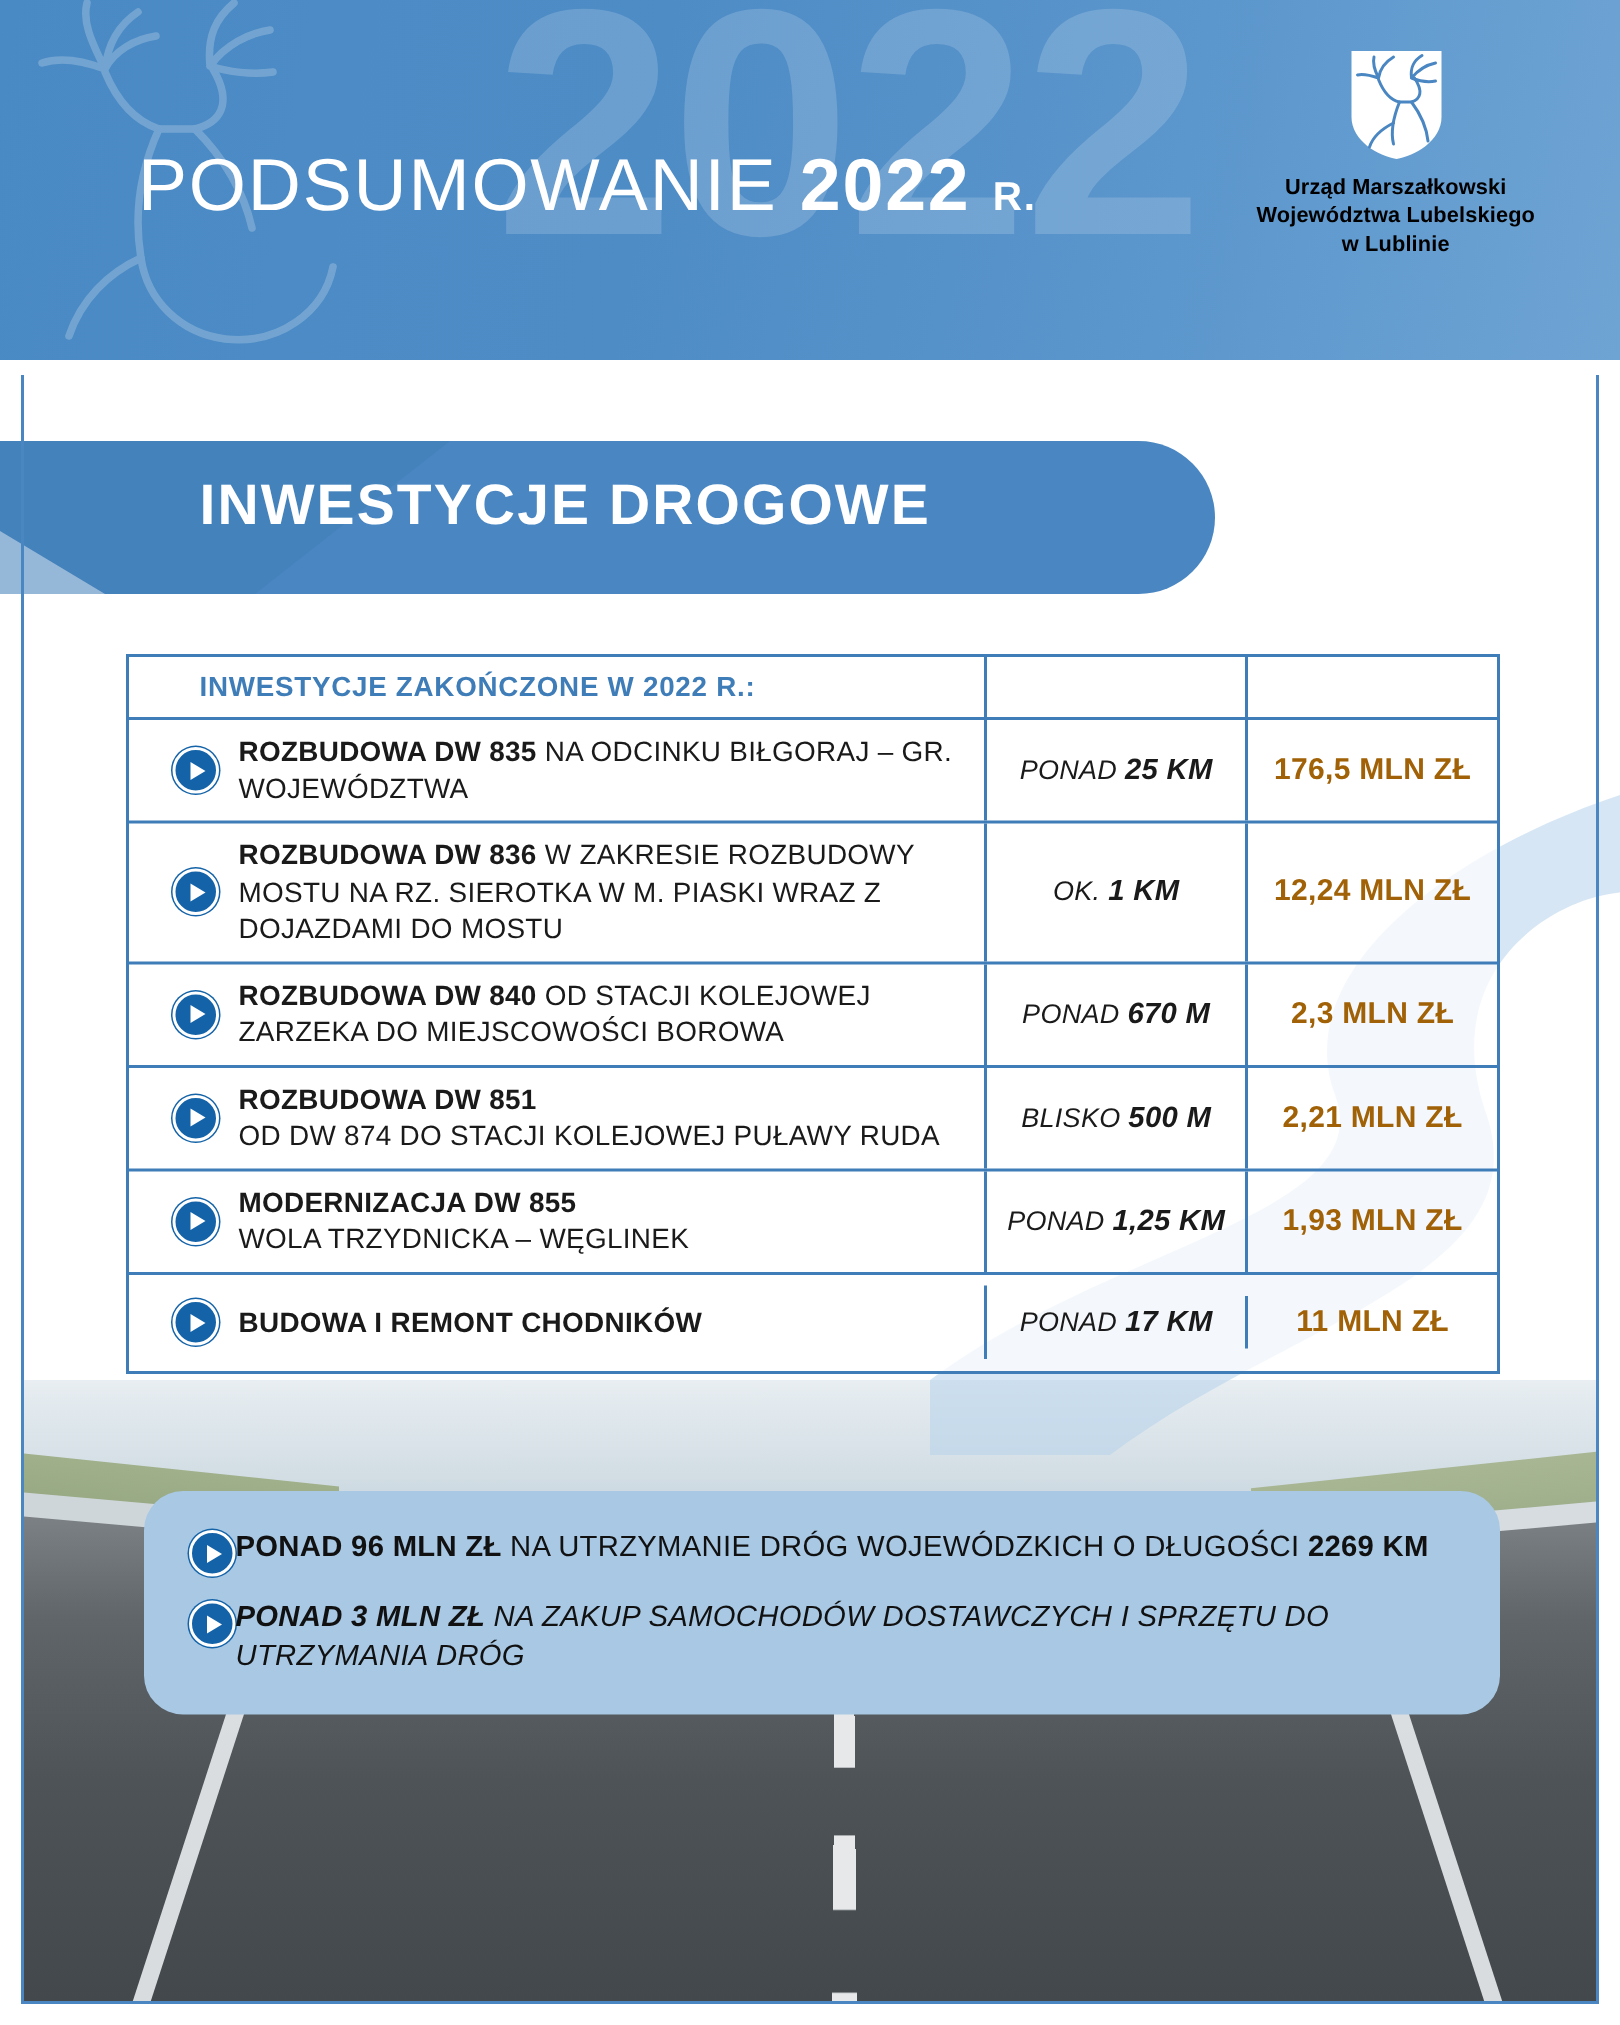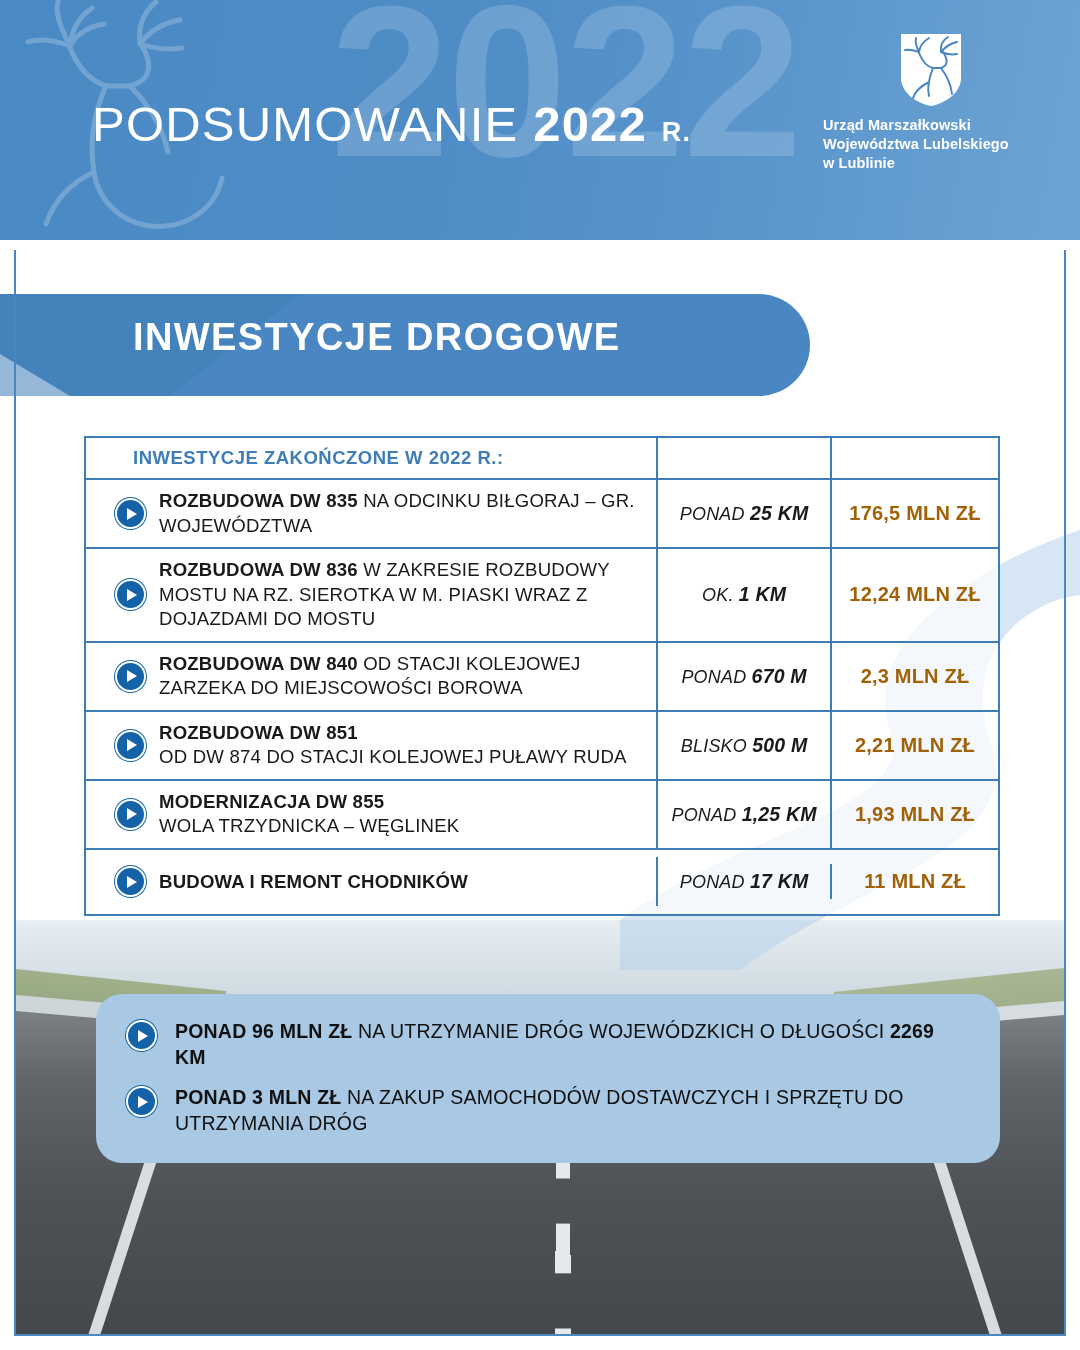--- a/index.html
+++ b/index.html
@@ -53,21 +53,22 @@
     white-space: nowrap;
   }
   .hdr-title .thin { font-weight: 300; }
   .hdr-title .bold { font-weight: bold; }
   .hdr-title .small { font-weight: bold; font-size: 27px; }
 
   .logo-block {
     position: absolute;
     right: 42px; top: 30px;
     width: 215px;
-    color: #ffffff;
+    text-align: center;
+    color: #000000;
   }
   .crest {
     width: 68px; height: 78px;
     margin: 0 auto 8px auto;
     display: block;
   }
   .logo-text {
     font-size: 14.5px;
     font-weight: bold;
     line-height: 1.32;
@@ -267,24 +268,23 @@
     left: 96px; top: 994px;
     width: 904px;
     background: #a8c8e4;
     border-radius: 26px;
     padding: 24px 30px 26px 30px;
     z-index: 4;
   }
   .note {
     display: flex;
     align-items: flex-start;
-    gap: 18px;
     margin-bottom: 14px;
   }
-  .note:last-child { margin-bottom: 0; }
+  .note:last-child { margin-bottom: 0; font-style: italic; }
   .note .bullet { margin-top: 2px; }
   .note-txt {
     font-size: 19.5px;
     color: #111111;
     line-height: 1.34;
     letter-spacing: 0.2px;
   }
   .note-txt b { font-weight: bold; }
 </style>
 </head>

